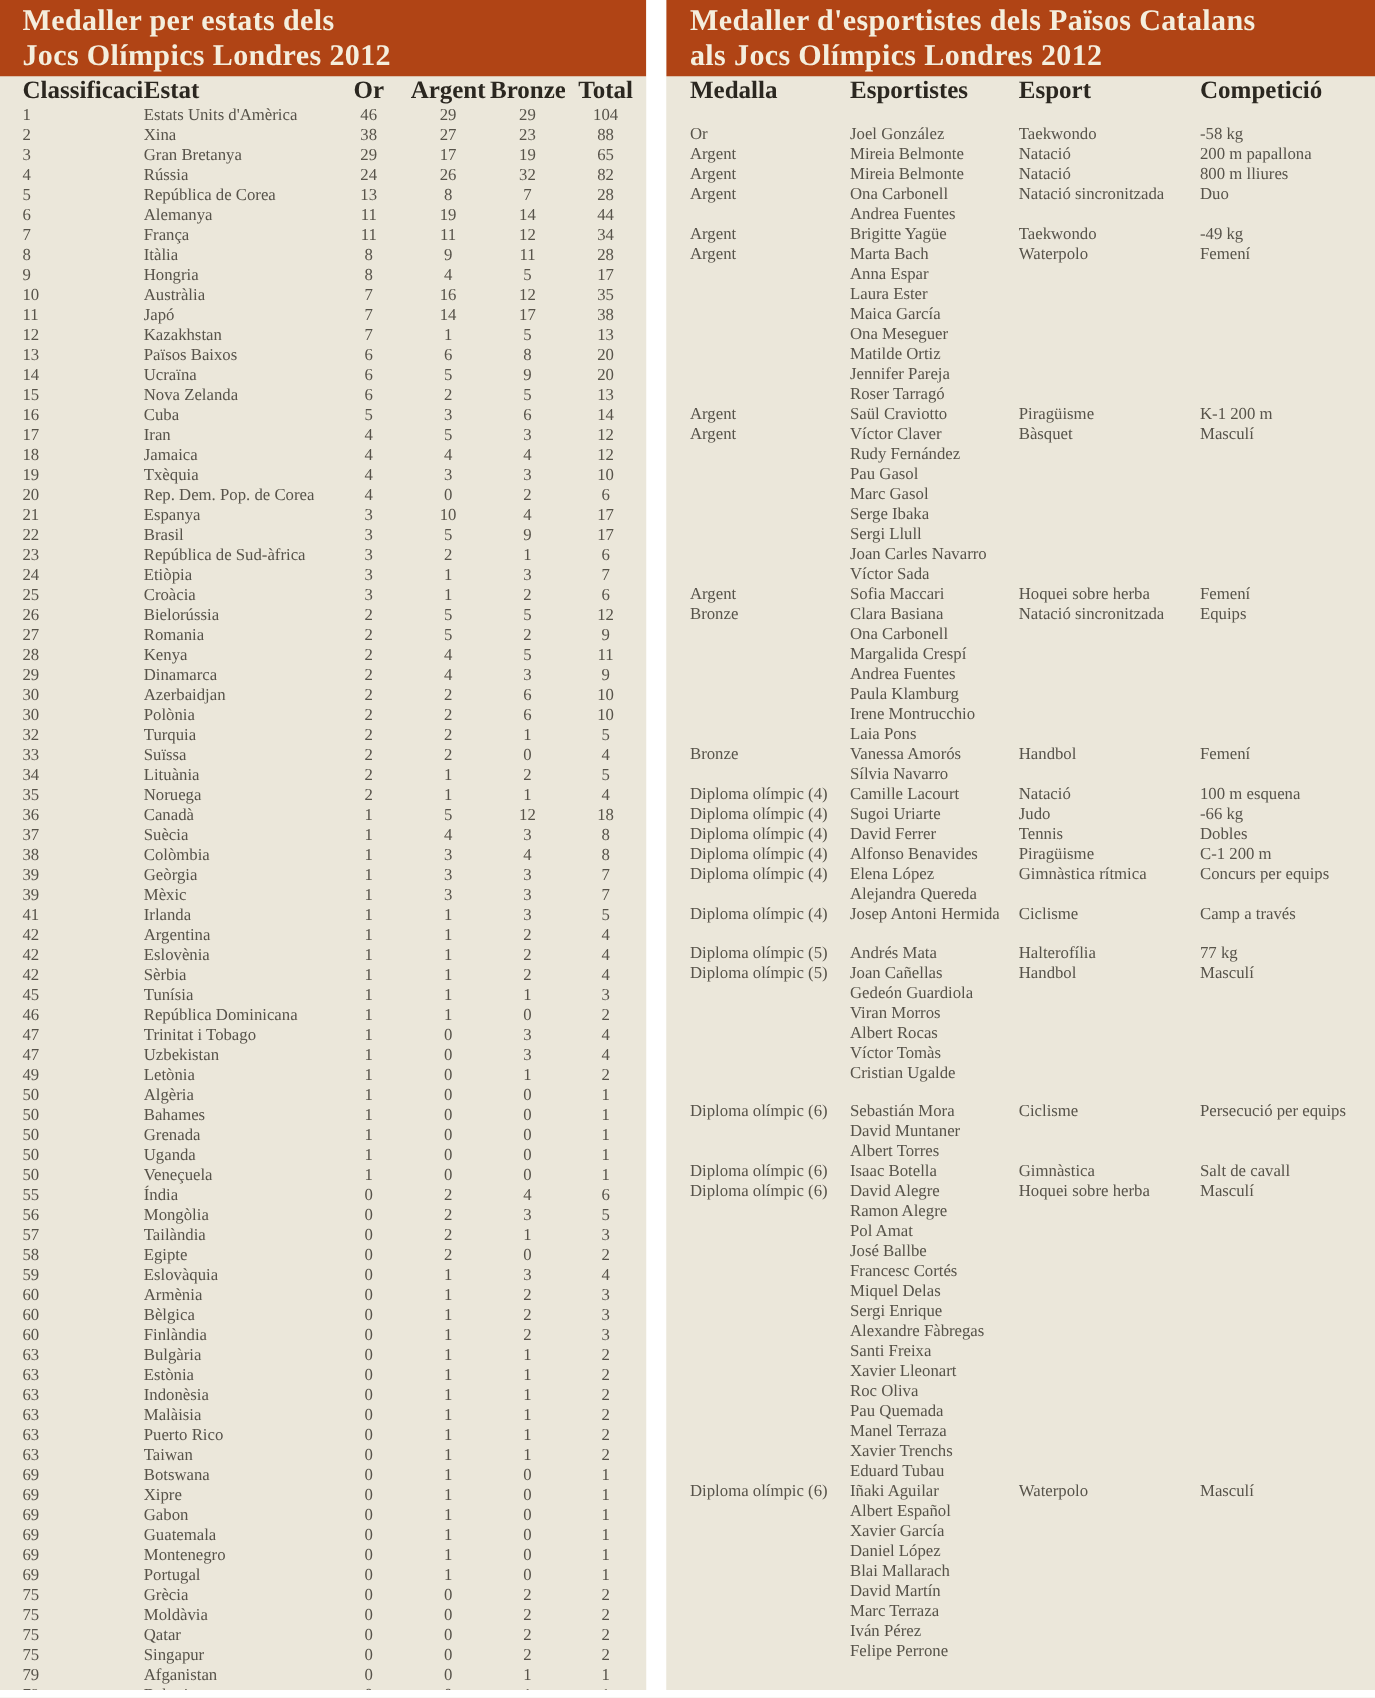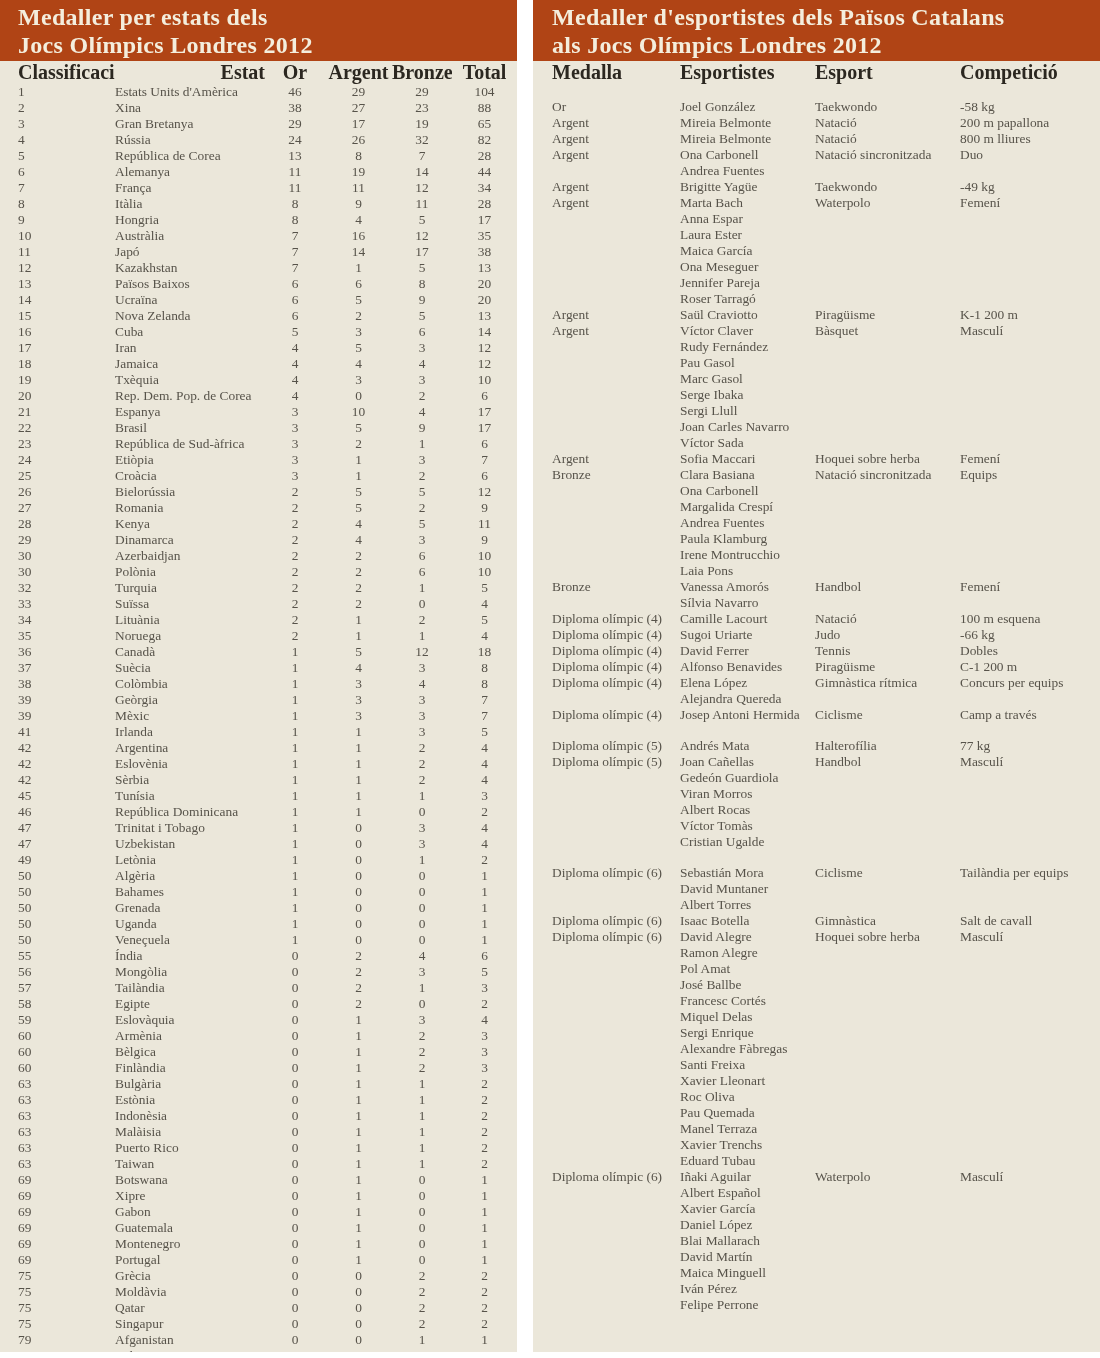--- a/index.html
+++ b/index.html
@@ -60,21 +60,21 @@
   }
 
   
   .panel-left col.w0 { width: 115px; }
   .panel-left col.w1 { width: 150px; }
   .panel-left col.w2 { width: 60px; }
   .panel-left col.w3 { width: 67px; }
   .panel-left col.w4 { width: 60px; }
   .panel-left col.w5 { width: 65px; }
   .panel-left th.c0, .panel-left td.c0 { text-align: left; padding-left: 18px; }
-  .panel-left th.c1 { text-align: right; }
+  .panel-left th.c1 { text-align: left; }
   .panel-left td.c1 { text-align: left; }
   .panel-left th.c2, .panel-left td.c2,
   .panel-left th.c3, .panel-left td.c3,
   .panel-left th.c4, .panel-left td.c4,
   .panel-left th.c5, .panel-left td.c5 { text-align: center; }
 
   
   .panel-right col.w0 { width: 147px; }
   .panel-right col.w1 { width: 135px; }
   .panel-right col.w2 { width: 145px; }
@@ -844,20 +844,26 @@
             <td class="c3"></td>
           </tr>
           <tr>
             <td class="c0"></td>
             <td class="c1">Ona Meseguer</td>
             <td class="c2"></td>
             <td class="c3"></td>
           </tr>
           <tr>
             <td class="c0"></td>
+            <td class="c1">Matilde Ortiz</td>
+            <td class="c2"></td>
+            <td class="c3"></td>
+          </tr>
+          <tr>
+            <td class="c0"></td>
             <td class="c1">Jennifer Pareja</td>
             <td class="c2"></td>
             <td class="c3"></td>
           </tr>
           <tr>
             <td class="c0"></td>
             <td class="c1">Roser Tarragó</td>
             <td class="c2"></td>
             <td class="c3"></td>
           </tr>
@@ -1068,21 +1074,21 @@
           <tr>
             <td class="c0"></td>
             <td class="c1"></td>
             <td class="c2"></td>
             <td class="c3"></td>
           </tr>
           <tr>
             <td class="c0">Diploma olímpic (6)</td>
             <td class="c1">Sebastián Mora</td>
             <td class="c2">Ciclisme</td>
-            <td class="c3">Tailàndia per equips</td>
+            <td class="c3">Persecució per equips</td>
           </tr>
           <tr>
             <td class="c0"></td>
             <td class="c1">David Muntaner</td>
             <td class="c2"></td>
             <td class="c3"></td>
           </tr>
           <tr>
             <td class="c0"></td>
             <td class="c1">Albert Torres</td>
@@ -1216,21 +1222,21 @@
             <td class="c3"></td>
           </tr>
           <tr>
             <td class="c0"></td>
             <td class="c1">David Martín</td>
             <td class="c2"></td>
             <td class="c3"></td>
           </tr>
           <tr>
             <td class="c0"></td>
-            <td class="c1">Maica Minguell</td>
+            <td class="c1">Marc Terraza</td>
             <td class="c2"></td>
             <td class="c3"></td>
           </tr>
           <tr>
             <td class="c0"></td>
             <td class="c1">Iván Pérez</td>
             <td class="c2"></td>
             <td class="c3"></td>
           </tr>
           <tr>

